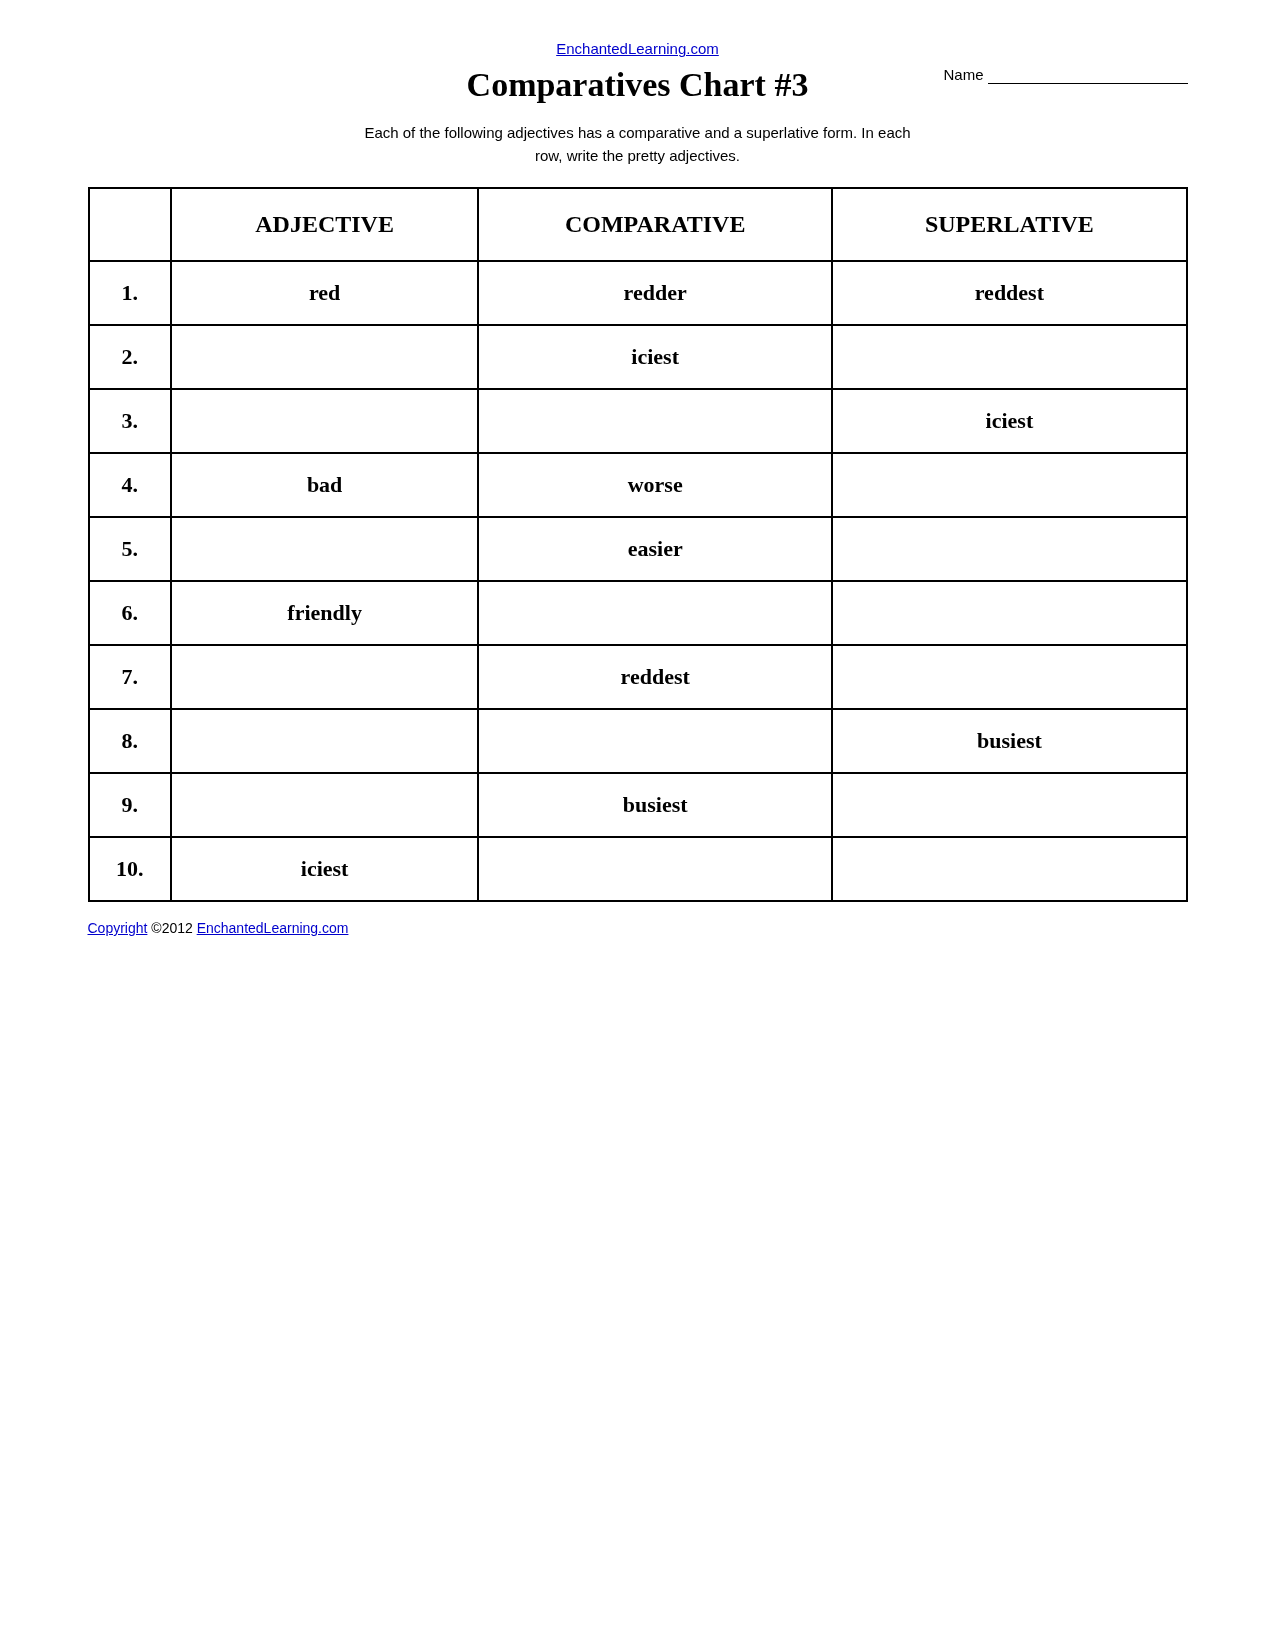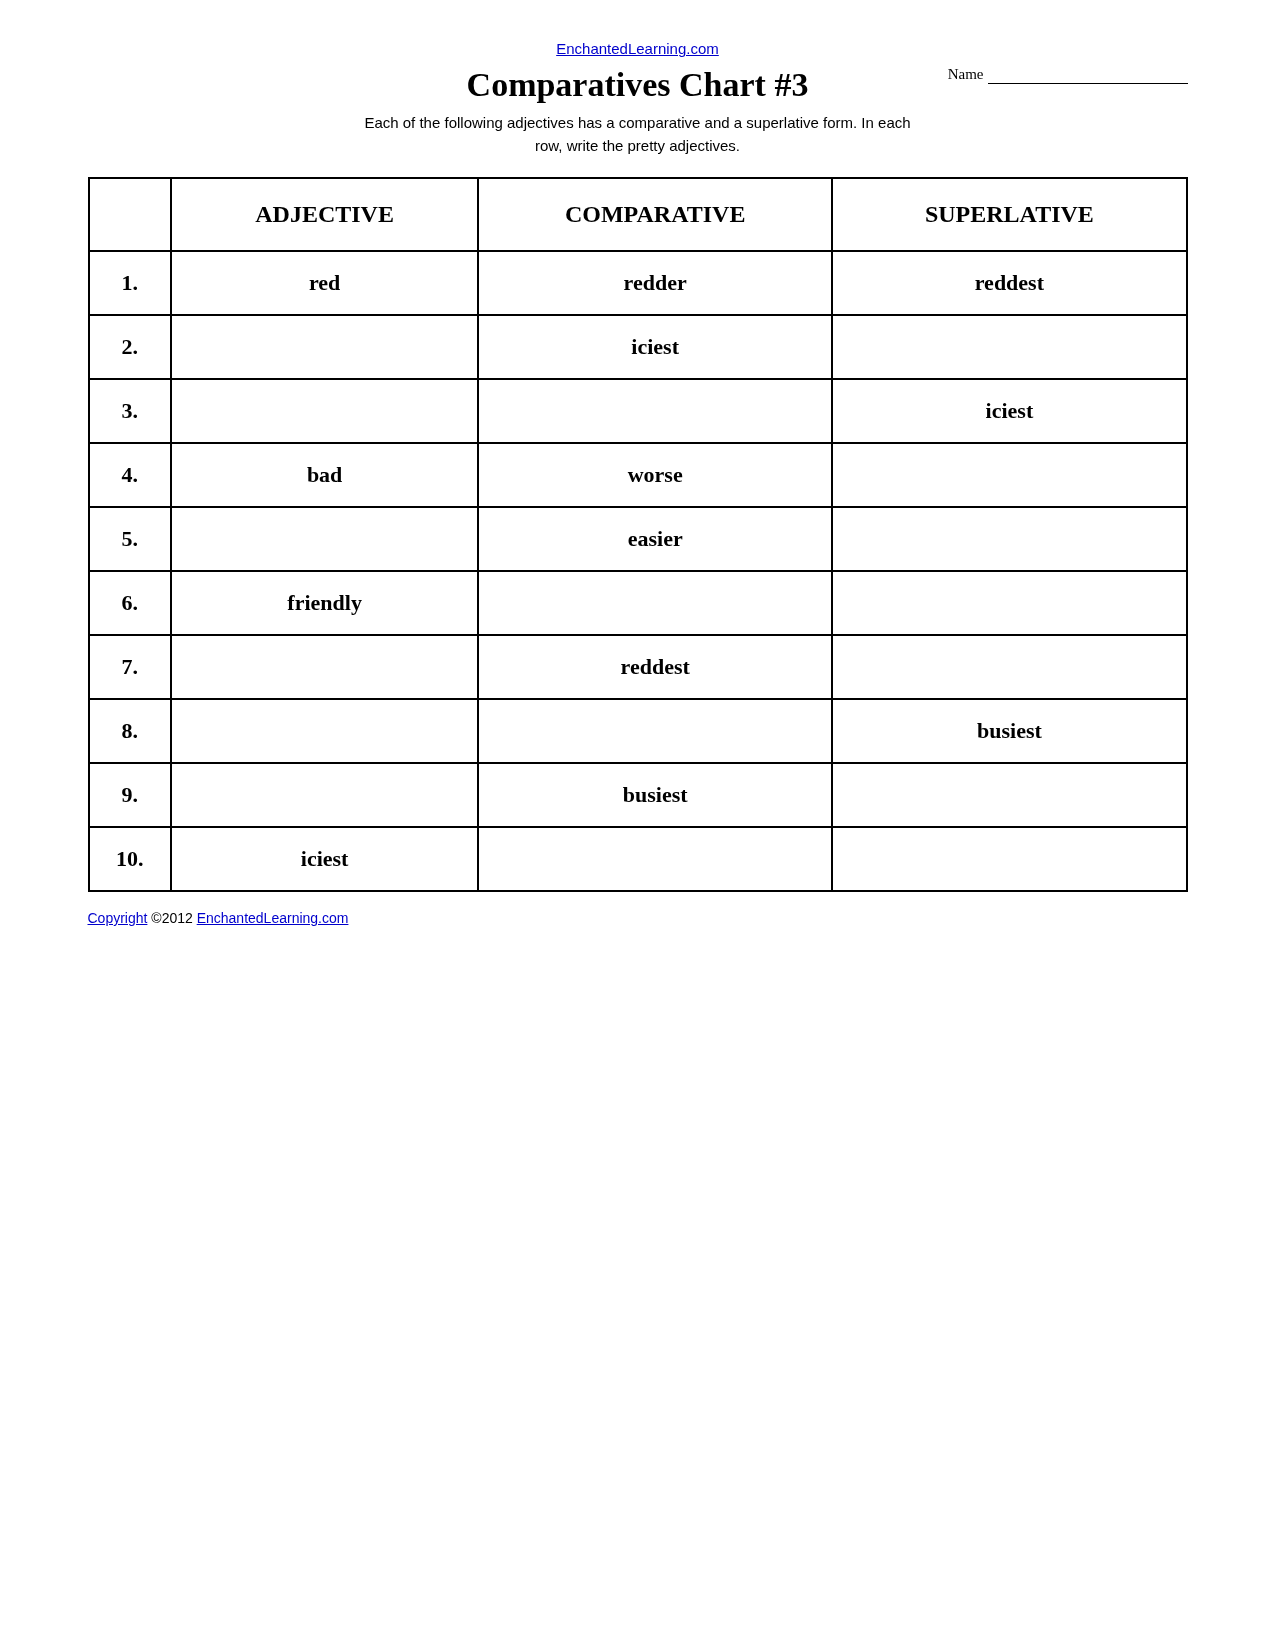--- a/index.html
+++ b/index.html
@@ -30,21 +30,21 @@
       color: #0000cc;
       font-size: 15px;
       text-decoration: underline;
       font-family: Arial, sans-serif;
     }
 
     .page-title {
       text-align: center;
       font-size: 34px;
       font-weight: bold;
-      margin-bottom: 8px;
+      margin-bottom: 18px;
       font-family: 'Comic Sans MS', cursive;
     }
 
     .name-underline {
       display: inline-block;
       width: 200px;
       border-bottom: 1px solid #000;
       margin-left: 4px;
     }
 
@@ -128,21 +128,21 @@
 <div class="page-container">
 
   <div class="header-area">
 
     <div class="site-link">
       <a>EnchantedLearning.com</a>
     </div>
 
     <div style="position:relative;">
       <div class="page-title">Comparatives Chart #3</div>
-      <div style="position:absolute; right:0; top:0; font-family:Liberation Serif, serif; font-size:15px;text-align:center;">
+      <div style="position:absolute; right:0; top:0; font-family:Liberation Sans, sans-serif; font-size:15px;text-align:center;">
         <span>Name</span><span class="name-underline">&nbsp;</span>
       </div>
     </div>
 
     <div class="subtitle">
       <span>Each of the following adjectives has a comparative and a superlative form. In each</span><br>
       <span>row, write the pretty adjectives.</span>
     </div>
 
   </div>

